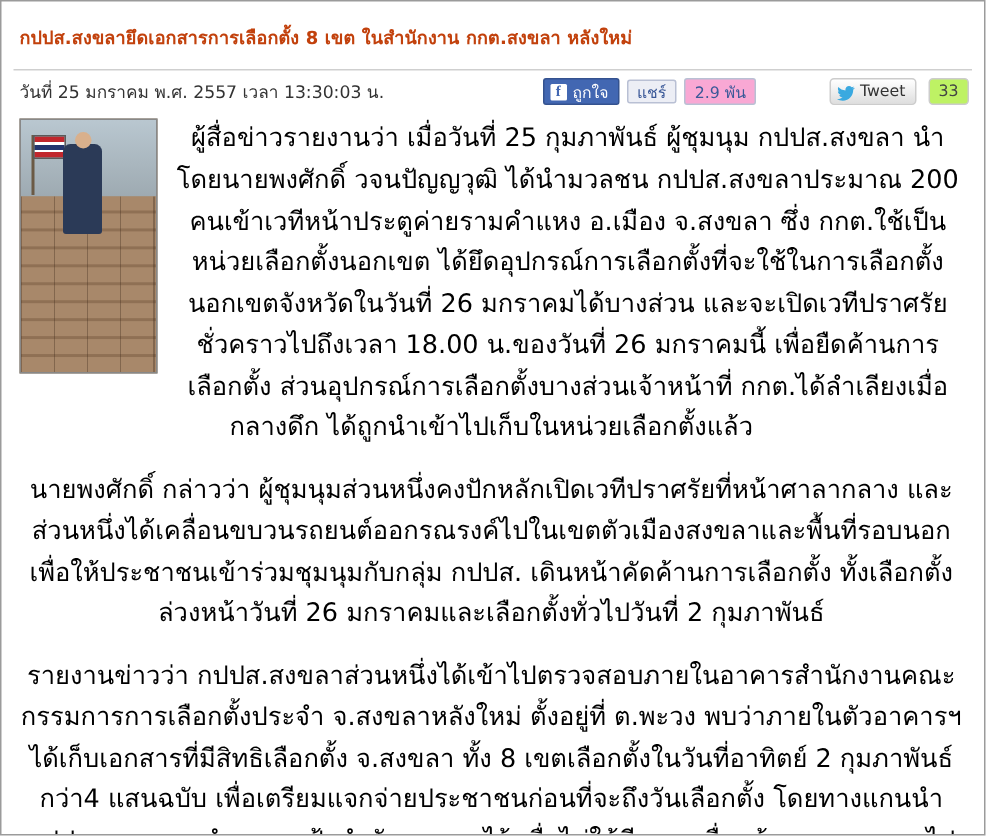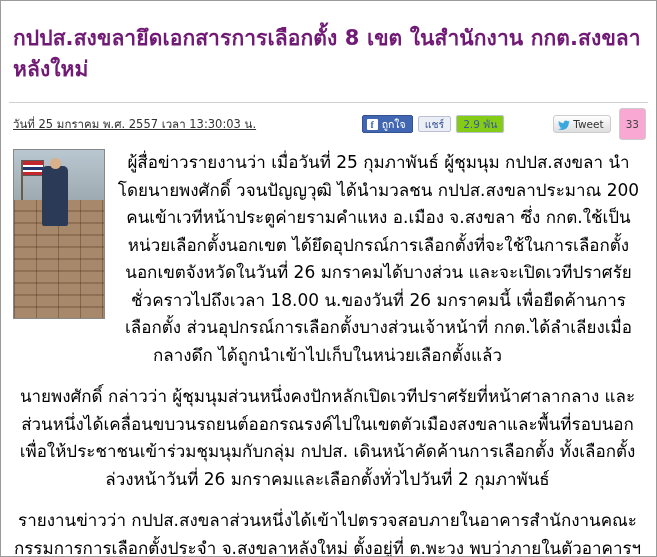--- a/index.html
+++ b/index.html
@@ -19,44 +19,43 @@
     position: relative;
     width: 657px;
     height: 557px;
     background: #fff;
     border: 1px solid #9b9b9b;
     overflow: hidden;
   }
   
   .headline {
     padding: 8px 12px 4px 12px;
-    font-size: 21px;
+    font-size: 12px;
     font-weight: bold;
-    color: #701a75;
+    color: #c2410c;
     line-height: 1.45;
     letter-spacing: 0.1px;
   }
   .headline-rule {
     height: 1px;
     background: #cfcfcf;
     margin: 6px 8px 0 8px;
   }
   
   .metabar {
     display: flex;
     align-items: center;
     justify-content: space-between;
     padding: 5px 10px 5px 12px;
     min-height: 26px;
   }
   .meta-date {
     font-size: 11.5px;
     color: #333;
     white-space: nowrap;
-    text-decoration: underline;
   }
   .social {
     display: flex;
     align-items: center;
     gap: 5px;
   }
   .fb-like {
     display: flex;
     align-items: center;
     height: 18px;
@@ -91,21 +90,21 @@
     font-size: 10.5px;
     border: 1px solid #b9c0d4;
     border-radius: 2px;
     padding: 0 6px;
     white-space: nowrap;
   }
   .fb-count {
     display: flex;
     align-items: center;
     height: 18px;
-    background: #84cc16;
+    background: #f9a8d4;
     color: #3b5998;
     font-size: 10.5px;
     border: 1px solid #b9c0d4;
     border-radius: 2px;
     padding: 0 6px;
     white-space: nowrap;
   }
   .tw-btn {
     display: flex;
     align-items: center;
@@ -123,22 +122,22 @@
     display: inline-block;
     width: 12px;
     height: 11px;
     margin-right: 3px;
     position: relative;
     top: 1px;
   }
   .tw-count {
     display: flex;
     align-items: center;
-    height: 32px;
-    background: #f9a8d4;
+    height: 18px;
+    background: #bef264;
     color: #444;
     font-size: 10.5px;
     border: 1px solid #ccc;
     border-radius: 3px;
     padding: 0 6px;
     margin-left: 3px;
     white-space: nowrap;
   }
   
   .content {

